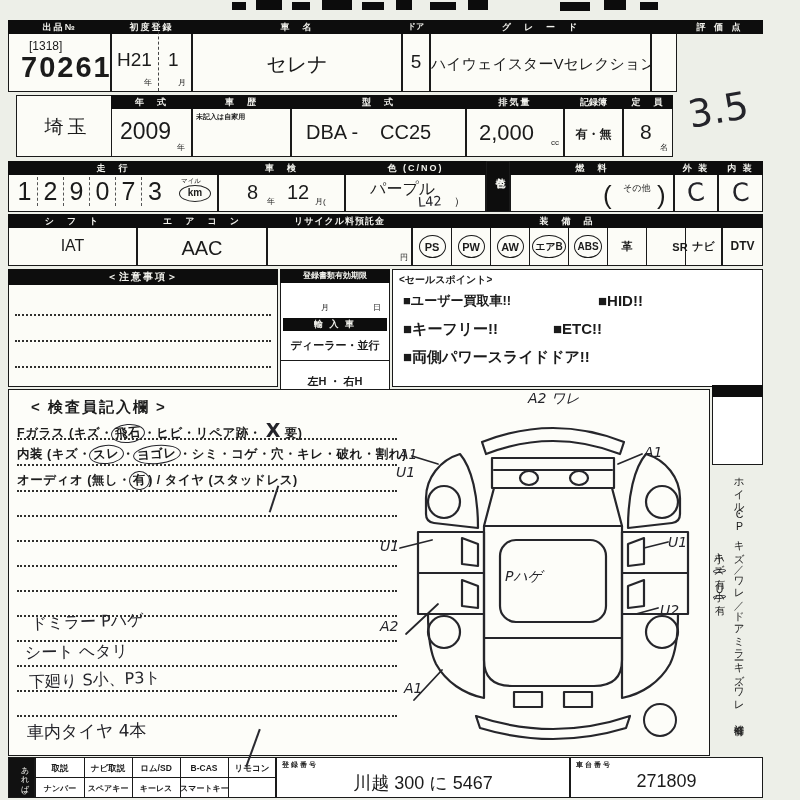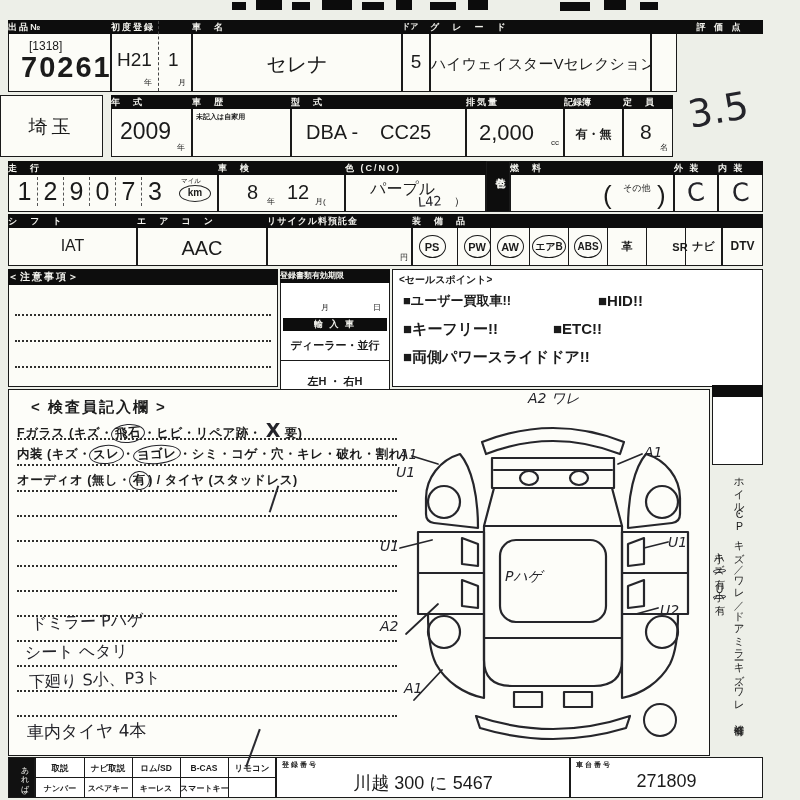--- a/index.html
+++ b/index.html
@@ -5,21 +5,21 @@
   * { margin:0; padding:0; box-sizing:border-box; }
   html,body { width:800px; height:800px; }
   body {
     background:#edefe8;
     font-family:"Liberation Sans","DejaVu Sans",sans-serif;
     color:#1b1b1b; position:relative; overflow:hidden;
   }
   .b { position:absolute; background:#fcfcf7; border:1.5px solid #1a1a1a; }
   .nb { position:absolute; }
   .h { position:absolute; left:-1px; right:-1px; top:-1px; height:14px; background:#0d0d0d;
-       color:#f3f3ee; font-size:9px; font-weight:bold; line-height:14px;
+       color:#f3f3ee; font-size:9px; font-weight:bold; text-align:center; line-height:14px;
        letter-spacing:2px; white-space:nowrap; overflow:hidden; }
   .val { position:absolute; white-space:nowrap; }
   .unit { position:absolute; font-size:8px; color:#222; }
   .hw { font-family:"DejaVu Sans",sans-serif; color:#24242a; }
   .dash { position:absolute; border-top:2px dotted #30302e; height:0; }
   .frag { position:absolute; background:#0c0c0c; }
   .circ { display:inline-block; border:1.6px solid #26262c; border-radius:50%;
           padding:0 3px; margin:0 -2px; transform:rotate(-5deg); }
   .ring { display:inline-flex; align-items:center; justify-content:center;
           border:1.6px solid #1b1b1b; border-radius:50%; min-width:27px; height:23px; padding:0 2px; }
@@ -79,21 +79,21 @@
   <div class="val" style="left:0;right:0;top:34px;font-size:15px;text-align:center;">ハイウェイスターVセレクション</div>
 </div>
 
 <div class="b" style="left:651px;top:20px;width:26px;height:72px;">
   <div class="h"></div>
 </div>
 
 <div class="nb" style="left:677px;top:20px;width:86px;height:14px;background:#0d0d0d;color:#f3f3ee;font-size:9px;font-weight:bold;text-align:center;line-height:14px;letter-spacing:3px;">評 価 点</div>
 <div class="val hw" style="left:688px;top:88px;font-size:38px;transform:rotate(-10deg);">3.5</div>
 
-<div class="b" style="left:0;top:95px;width:103px;height:62px;">
+<div class="b" style="left:16px;top:95px;width:103px;height:62px;">
   <div class="val" style="left:0;right:0;top:18px;font-size:19px;text-align:center;letter-spacing:4px;">埼玉</div>
 </div>
 
 <div class="b" style="left:111px;top:95px;width:81px;height:62px;">
   <div class="h">年　式</div>
   <div class="val" style="left:8px;top:22px;font-size:23px;">2009</div>
   <div class="unit" style="right:6px;bottom:3px;">年</div>
 </div>
 
 <div class="b" style="left:192px;top:95px;width:99px;height:62px;">
@@ -190,21 +190,21 @@
 <div class="b" style="left:267px;top:214px;width:145px;height:52px;">
   <div class="h" style="letter-spacing:1px;">リサイクル料預託金</div>
   <div class="unit" style="right:3px;bottom:2px;">円</div>
 </div>
 
 <div class="b" style="left:412px;top:214px;width:310px;height:52px;">
   <div class="h">装　備　品</div>
   <div class="eqcell" style="left:0;width:38px;border-left:none;">
       <span class="ring">PS</span>
     </div>
-  <div class="eqcell" style="left:44px;width:39px;">
+  <div class="eqcell" style="left:38px;width:39px;">
       <span class="ring">PW</span>
     </div>
   <div class="eqcell" style="left:77px;width:39px;">
       <span class="ring">AW</span>
     </div>
   <div class="eqcell" style="left:116px;width:39px;">
       <span class="ring" style="font-size:10px;">エアB</span>
     </div>
   <div class="eqcell" style="left:155px;width:39px;">
       <span class="ring" style="font-size:10px;">ABS</span>

